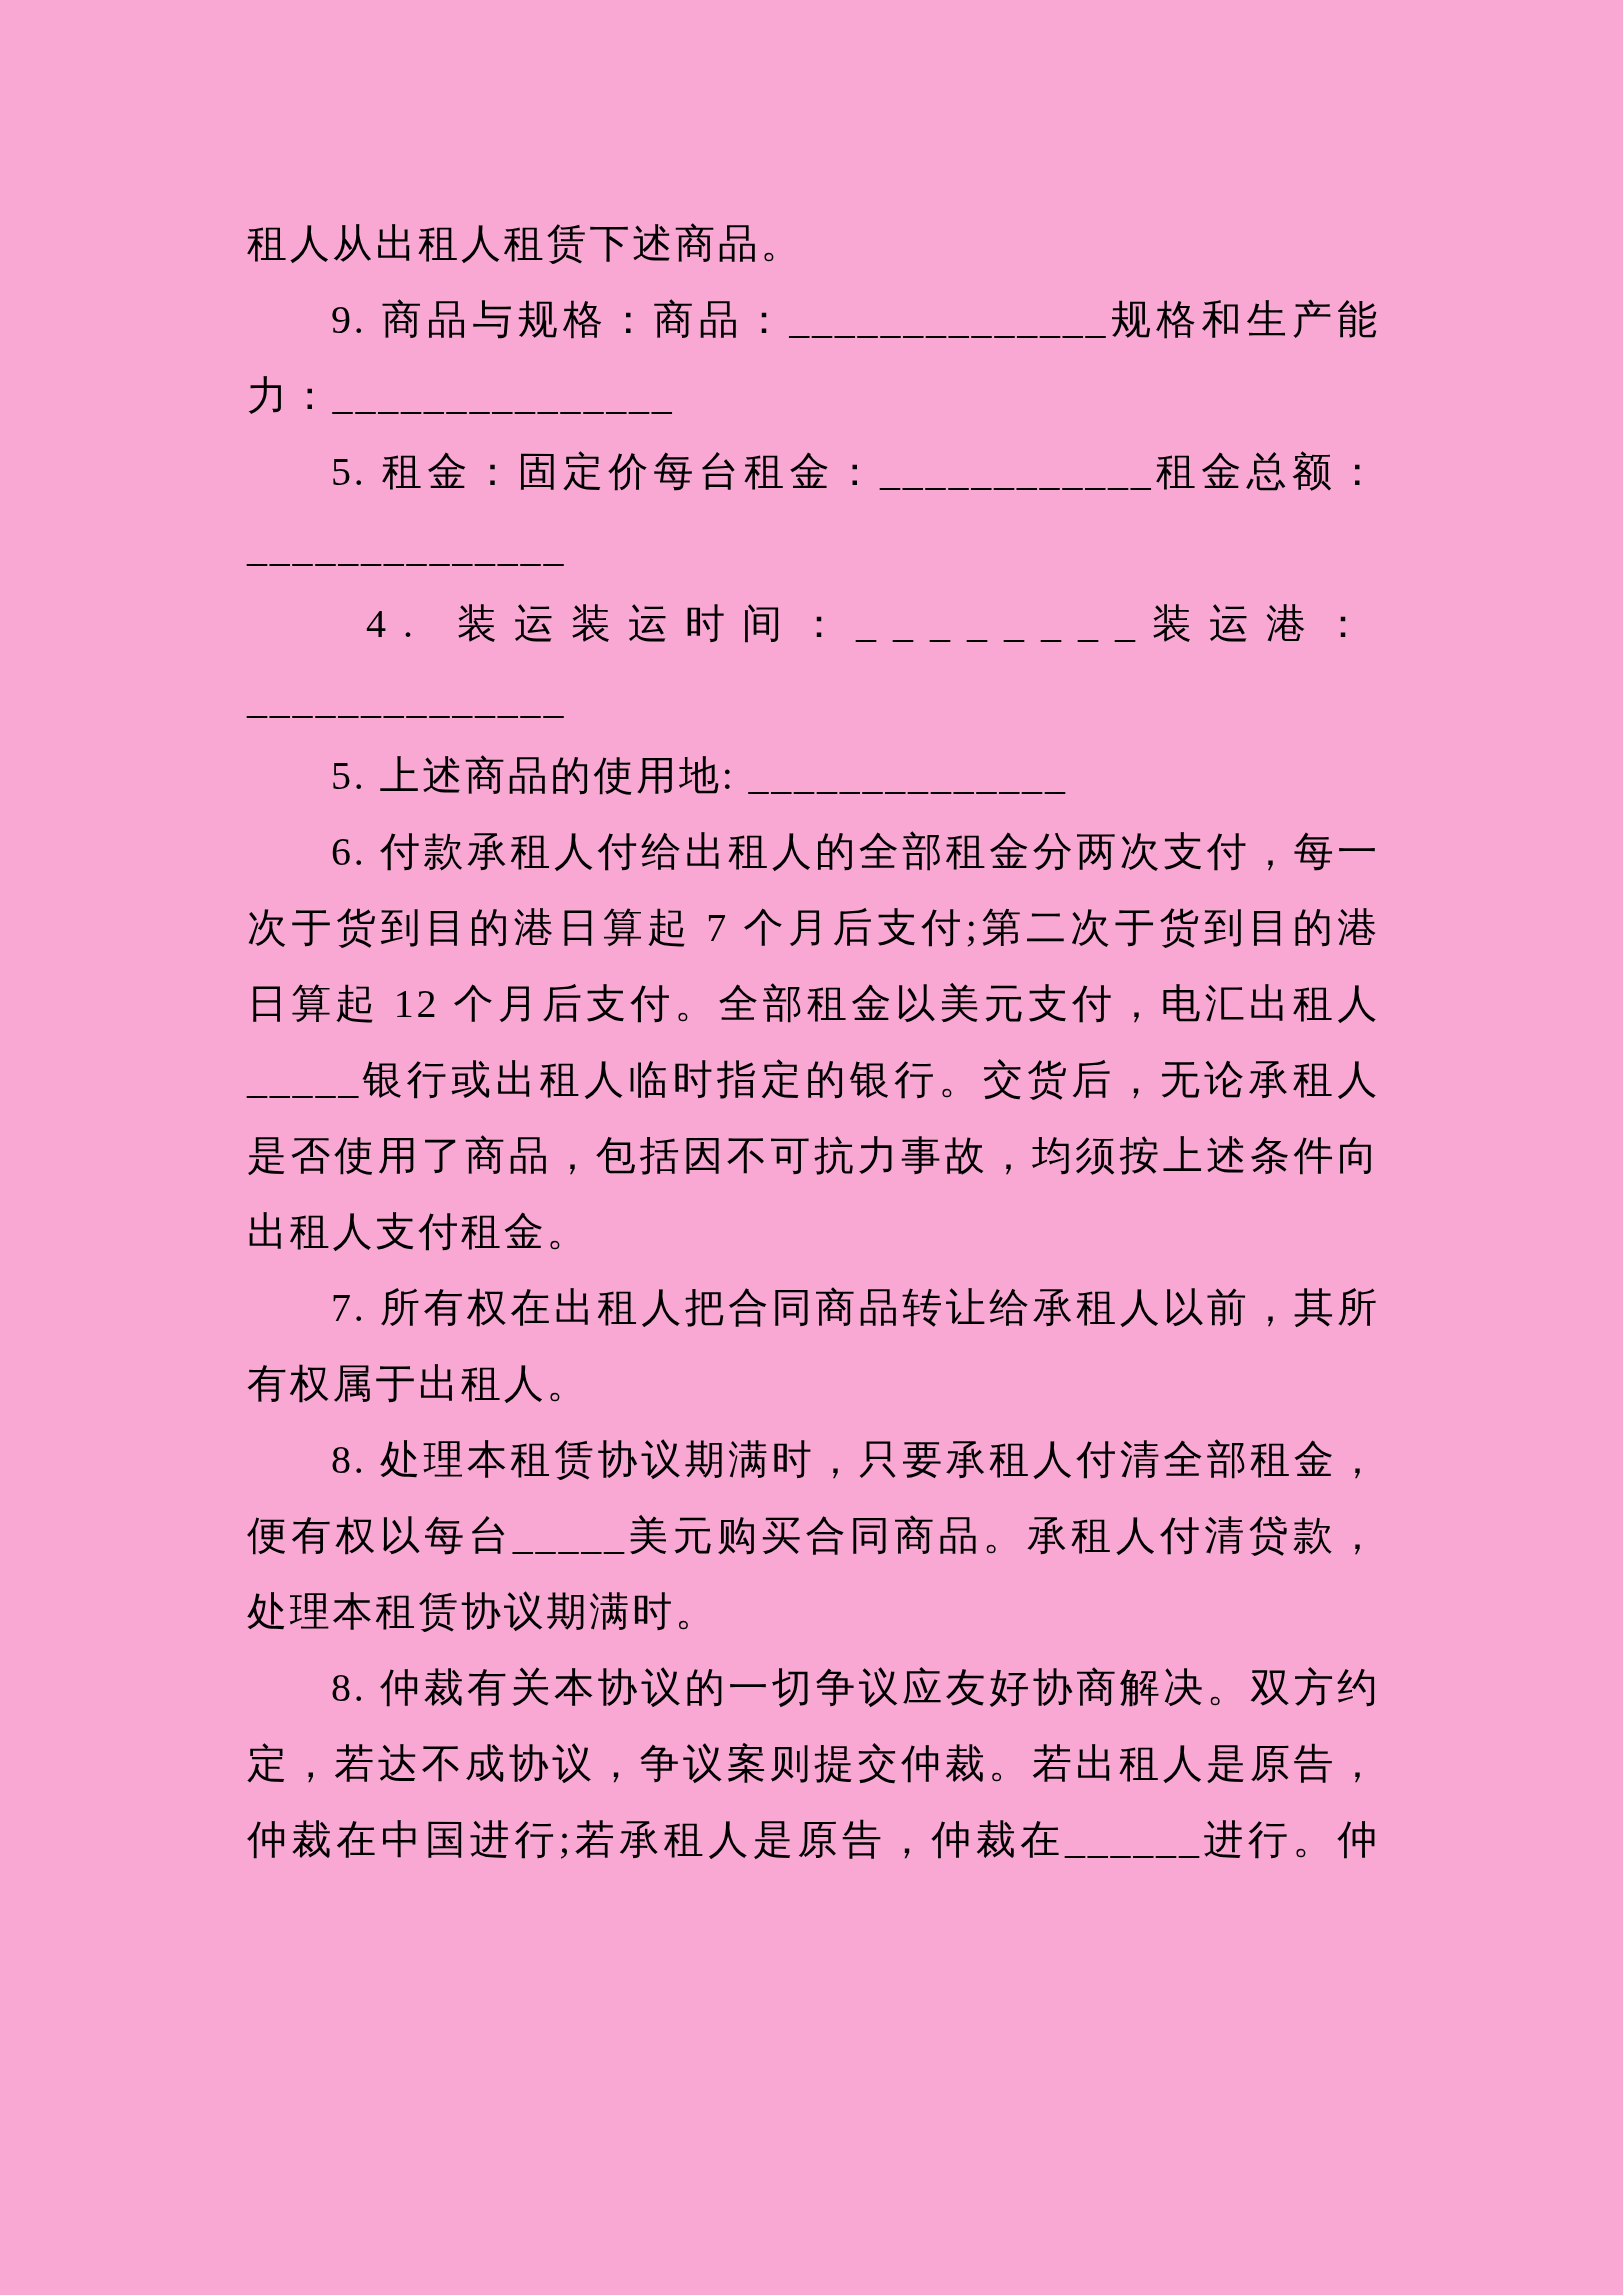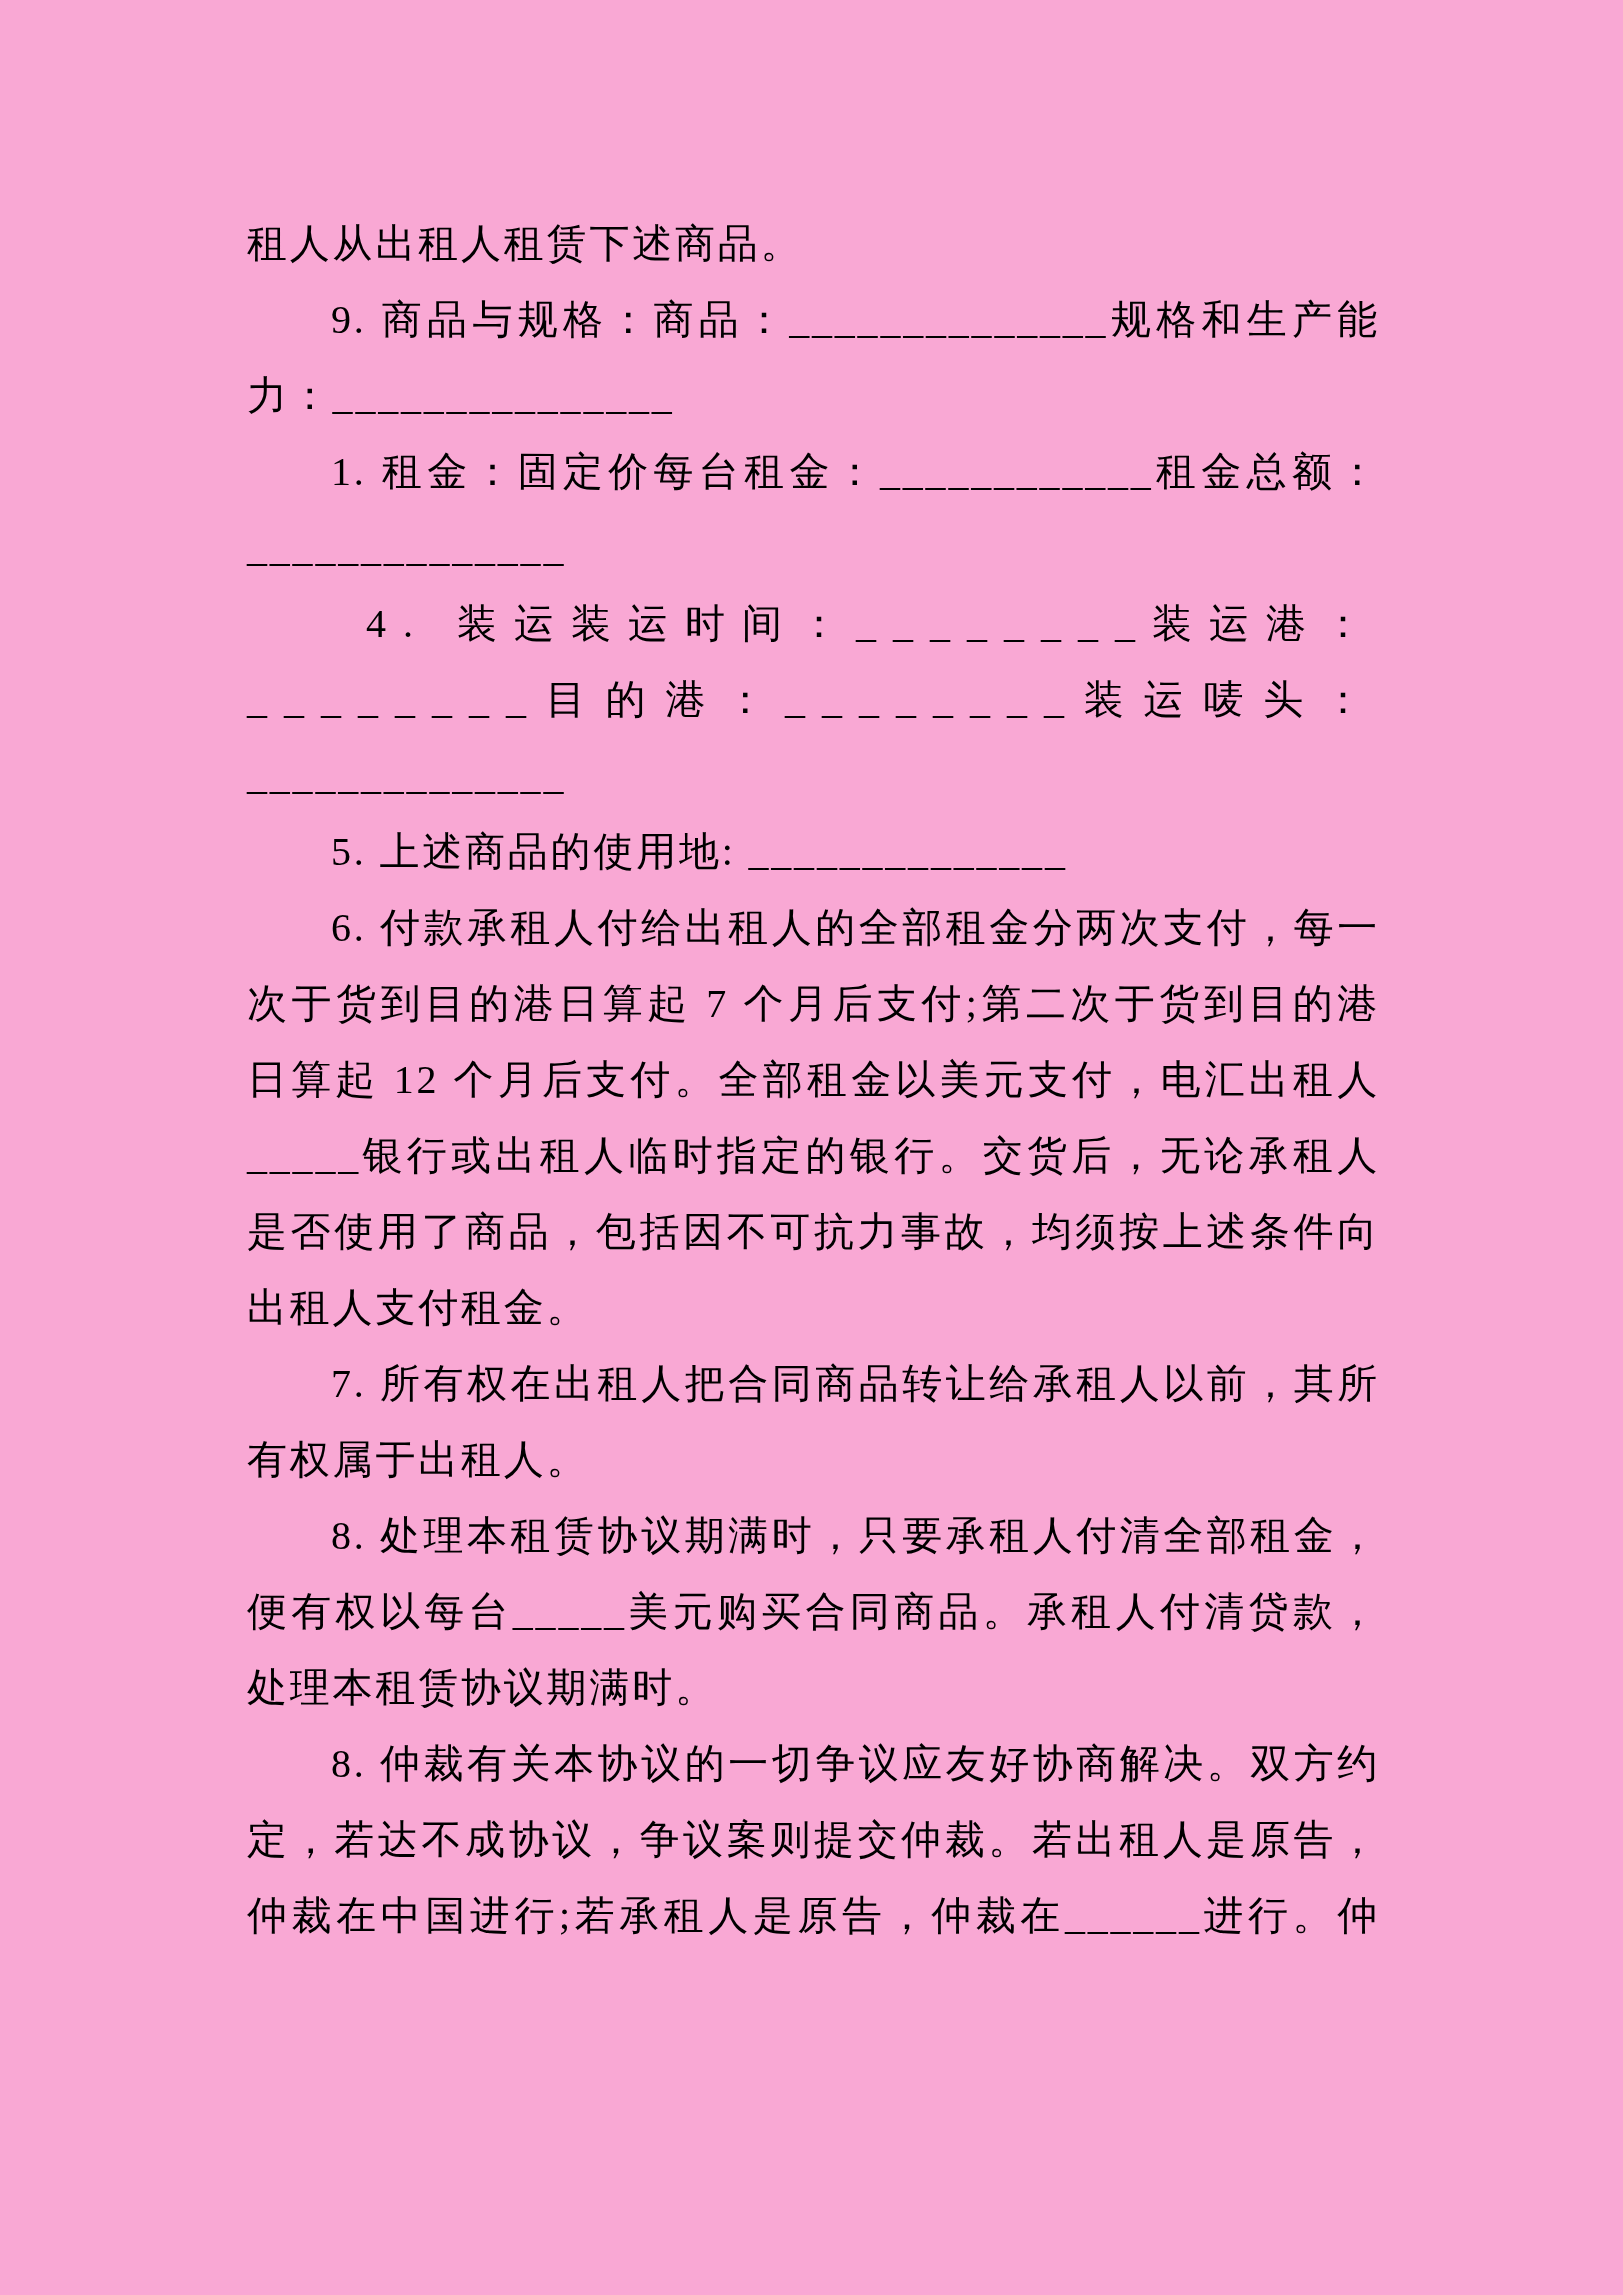--- a/index.html
+++ b/index.html
@@ -53,24 +53,23 @@
 </style>
 </head>
 <body>
 
 <div class="page">
   <div class="content">
 
     <div class="line">租人从出租人租赁下述商品。</div>
     <div class="line indent justify">9. 商品与规格：商品：______________规格和生产能</div>
     <div class="line">力：_______________</div>
-    <div class="line indent justify">1. 租金：固定价每台租金：____________租金总额：</div>
+    <div class="line indent justify">5. 租金：固定价每台租金：____________租金总额：</div>
     <div class="line">______________</div>
     <div class="line indent4 justify spread">4. 装运装运时间：________装运港：</div>
-    <div class="line justify spread">________目的港：________装运唛头：</div>
     <div class="line">______________</div>
     <div class="line indent">5. 上述商品的使用地: ______________</div>
     <div class="line indent justify">6. 付款承租人付给出租人的全部租金分两次支付，每一</div>
     <div class="line justify">次于货到目的港日算起 7 个月后支付;第二次于货到目的港</div>
     <div class="line justify">日算起 12 个月后支付。全部租金以美元支付，电汇出租人</div>
     <div class="line justify">_____银行或出租人临时指定的银行。交货后，无论承租人</div>
     <div class="line justify">是否使用了商品，包括因不可抗力事故，均须按上述条件向</div>
     <div class="line">出租人支付租金。</div>
     <div class="line indent justify">7. 所有权在出租人把合同商品转让给承租人以前，其所</div>
     <div class="line">有权属于出租人。</div>

